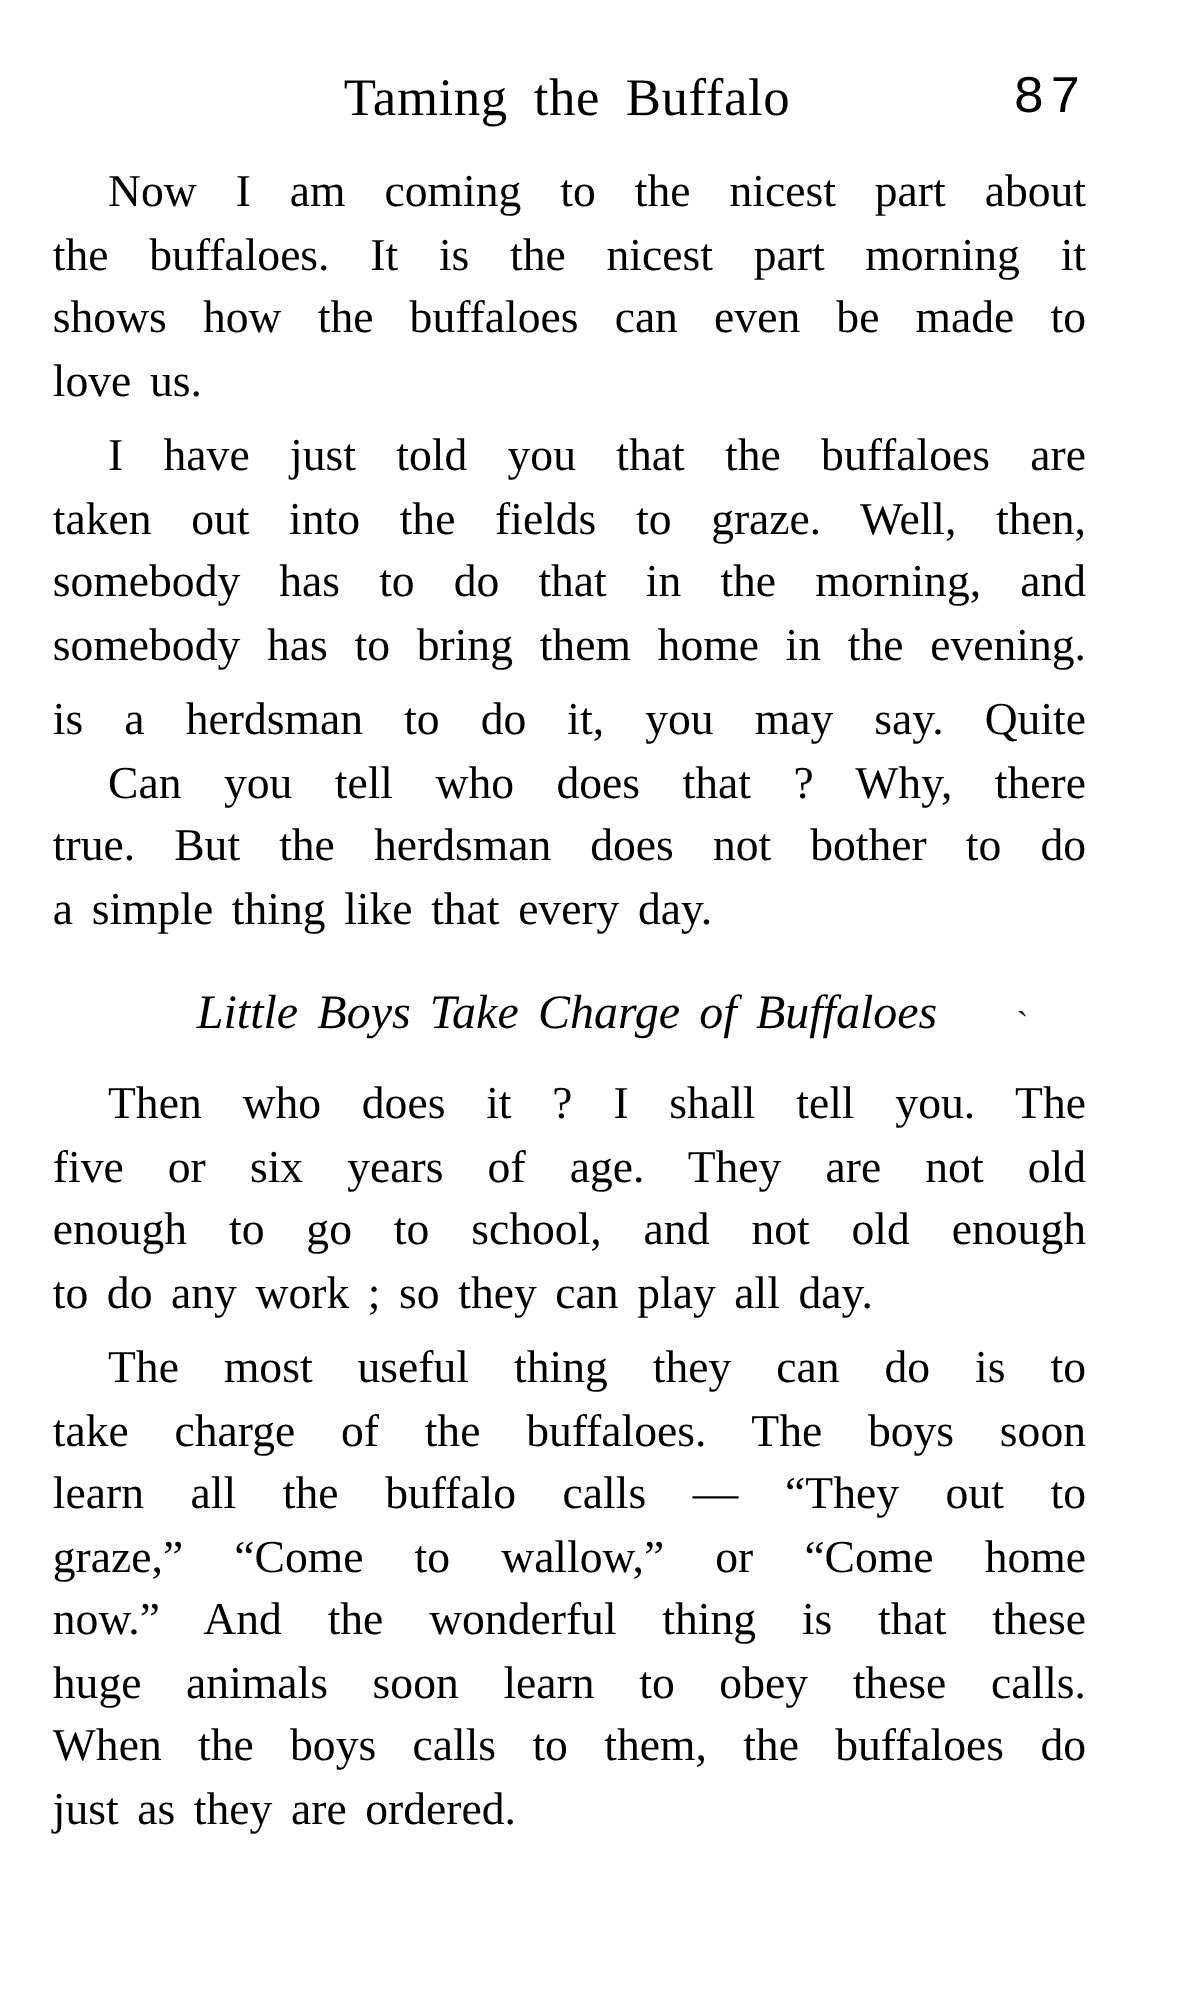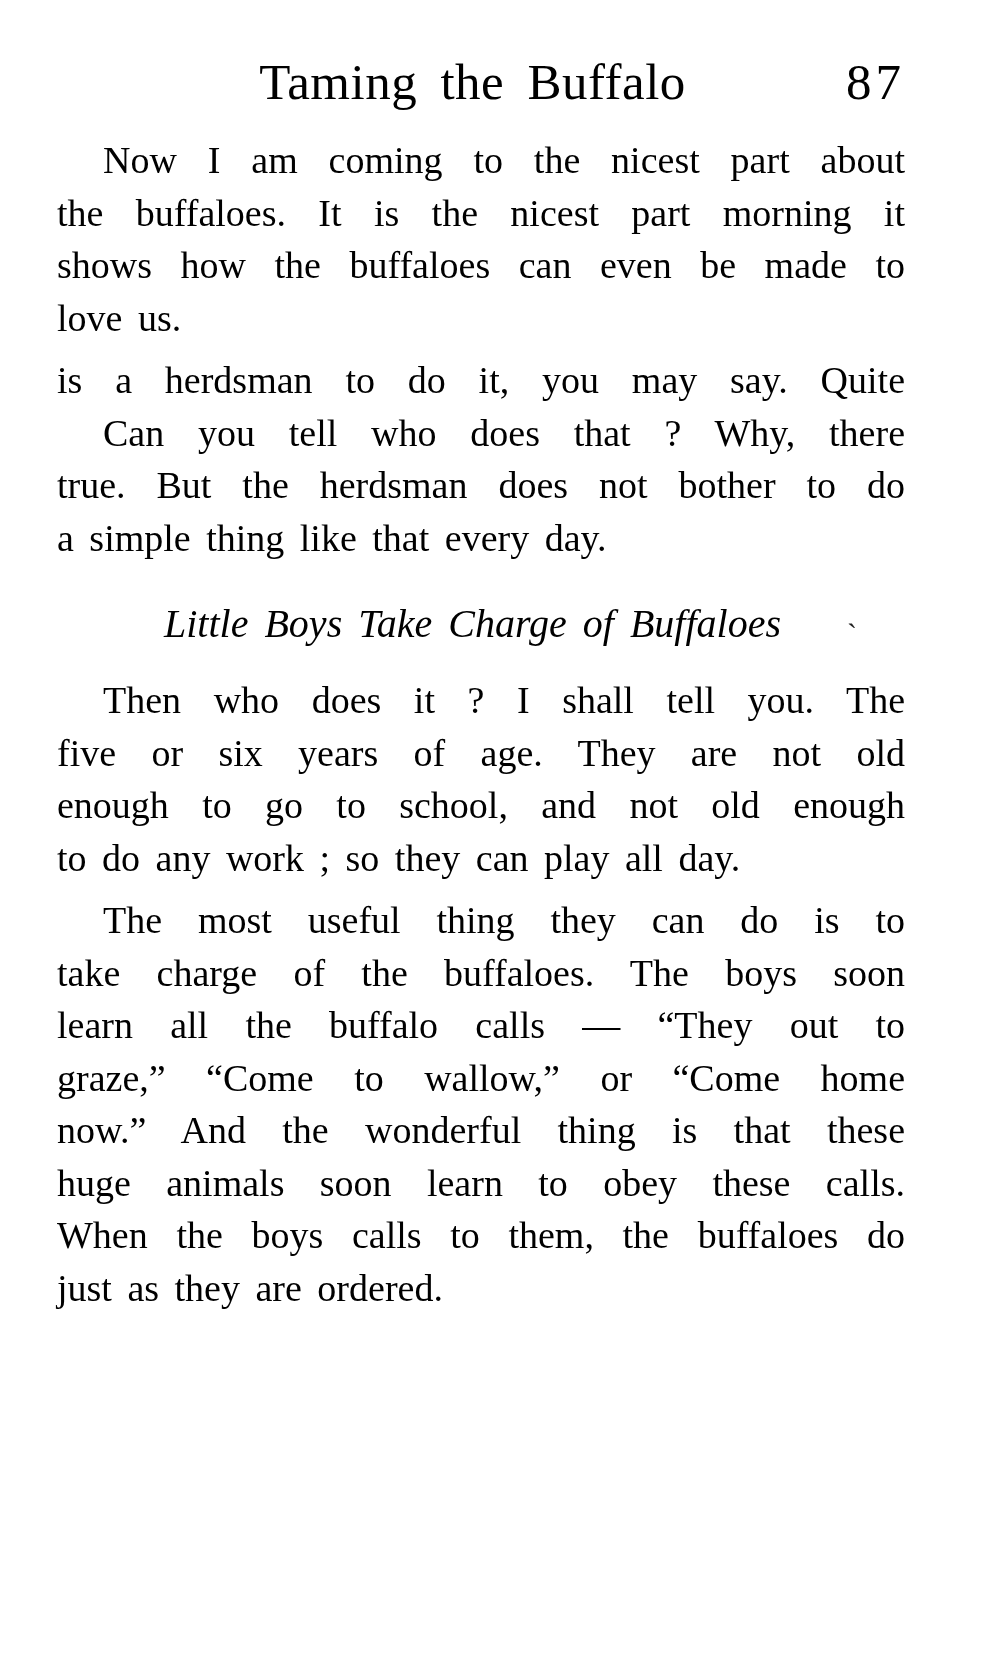--- a/index.html
+++ b/index.html
@@ -17,42 +17,43 @@
     position: relative;
     width: 1000px;
     height: 1678px;
     background: #ffffff;
     overflow: hidden;
   }
   .header {
     position: relative;
     margin: 56px 95px 0 40px;
     height: 52px;
-    font-size: 51px;
+    font-size: 44px;
     line-height: 52px;
   }
   .title {
     display: block;
     text-align: center;
     word-spacing: 10px;
     letter-spacing: 0.5px;
   }
   .pagenum {
     position: absolute;
     right: 0;
     top: 0;
     letter-spacing: 4px;
+    font-family: Liberation Mono, monospace;
   }
   .content {
     margin: 26px 95px 0 40px;
     font-size: 38px;
     line-height: 52.5px;
   }
   .paragraph {
-    margin: 0 0 10px 17px;
+    margin: 0 0 10px 4px;
   }
   .line {
     word-spacing: 6px;
   }
   .line.just {
     text-align: justify;
     text-align-last: justify;
   }
   .line.indent {
     text-indent: 46px;
@@ -84,20 +85,26 @@
     <span class="pagenum">87</span>
   </div>
   <div class="content" id="content">
       <div class="paragraph">
         <div class="line just indent">Now I am coming to the nicest part about</div>
         <div class="line just">the buffaloes. It is the nicest part morning it</div>
         <div class="line just">shows how the buffaloes can even be made to</div>
         <div class="line">love us.</div>
       </div>
       <div class="paragraph">
+        <div class="line just indent">I have just told you that the buffaloes are</div>
+        <div class="line just">taken out into the fields to graze. Well, then,</div>
+        <div class="line just">somebody has to do that in the morning, and</div>
+        <div class="line just">somebody has to bring them home in the evening.</div>
+      </div>
+      <div class="paragraph">
         <div class="line just">is a herdsman to do it, you may say. Quite</div>
         <div class="line just indent">Can you tell who does that ? Why, there</div>
         <div class="line just">true. But the herdsman does not bother to do</div>
         <div class="line">a simple thing like that every day.</div>
       </div>
       <div class="section-heading"><span>Little Boys Take Charge of Buffaloes</span><span class="artifact">ˋ</span></div>
       <div class="paragraph">
         <div class="line just indent">Then who does it ? I shall tell you. The</div>
         <div class="line just">five or six years of age. They are not old</div>
         <div class="line just">enough to go to school, and not old enough</div>

